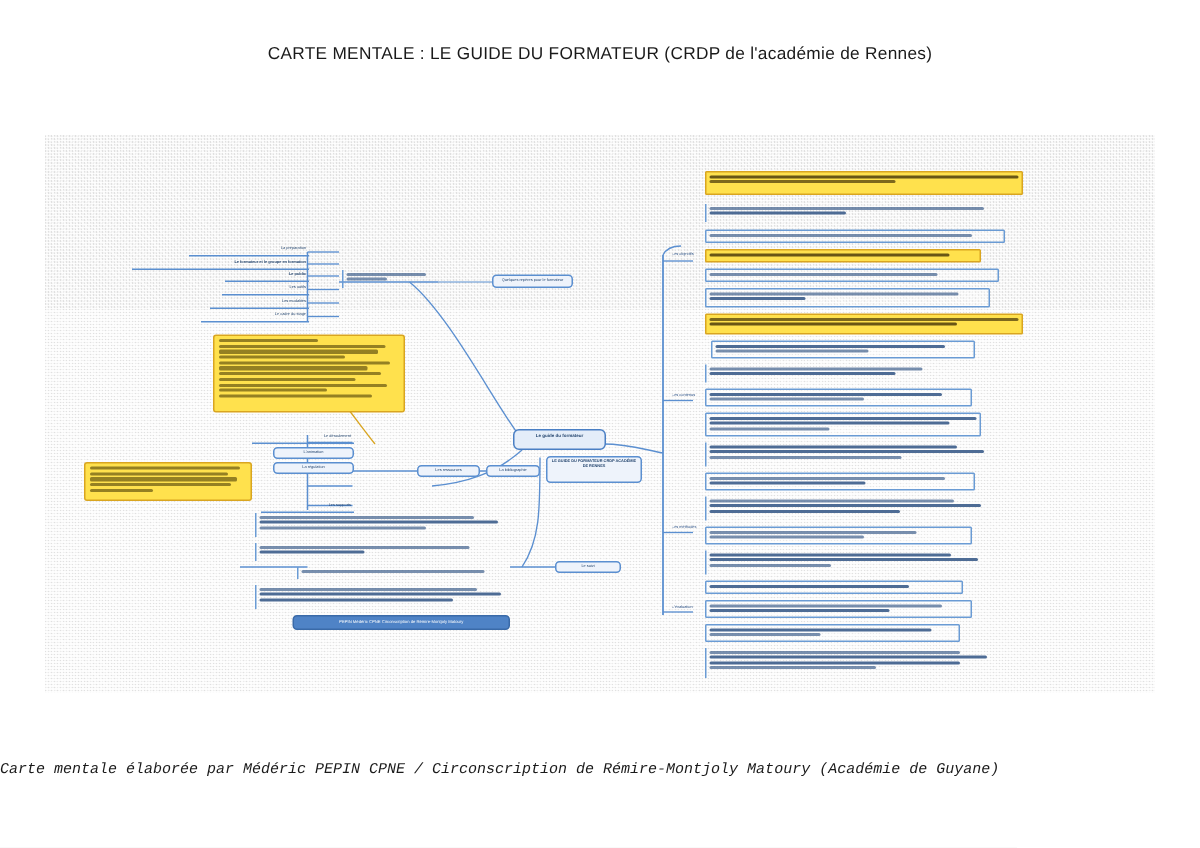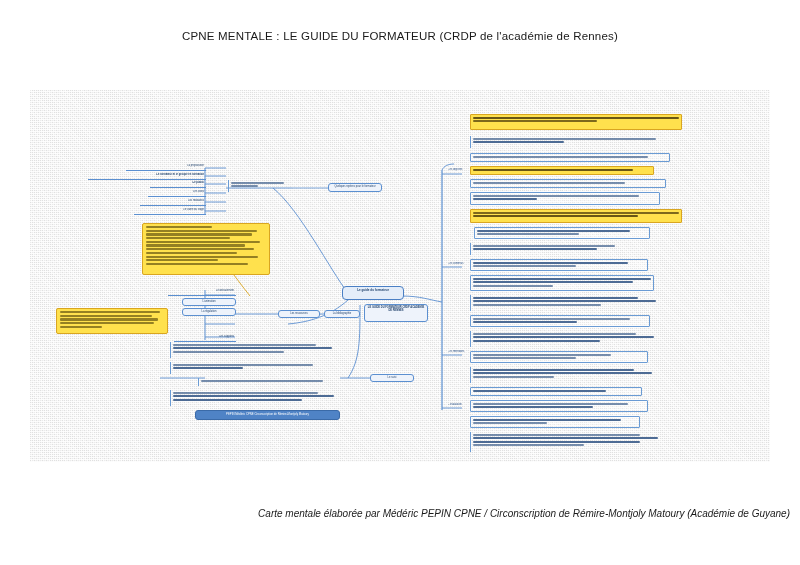--- a/index.html
+++ b/index.html
@@ -14,22 +14,22 @@
   
   .page-title{
     position:absolute; left:0; top:30px; width:800px;
     text-align:center;
     font-size:11.5px; color:#1a1a1a; letter-spacing:.2px;
   }
 
   
   .page-footer{
     position:absolute; left:0; top:508px; width:790px;
-    text-align:right;
-    font-size:10px; font-style:italic; color:#1a1a1a;
+    text-align:left;
+    font-size:10px; font-style:italic; color:#1a1a1a;font-family:Liberation Mono, monospace;
   }
 
   
   .canvas{
     position:absolute; left:30px; top:90px;
     width:740px; height:372px;
     background-color:#f2f2f2;
     background-image:
       repeating-linear-gradient(0deg, rgba(255,255,255,.85) 0 1px, rgba(0,0,0,0) 1px 2px),
       repeating-linear-gradient(90deg, rgba(0,0,0,.045) 0 1px, rgba(255,255,255,.5) 1px 2px),
@@ -132,21 +132,21 @@
   .tblock .ln.s60{width:60%;}
   .tblock .ln.s70{width:70%;}
   .tblock .ln.s80{width:80%;}
   .tblock .ln.s90{width:90%;}
   .tblock .ln.s45{width:45%;}
   .tblock .ln.s35{width:35%;}
 </style>
 </head>
 <body>
 
-<div class="page-title">CPNE MENTALE : LE GUIDE DU FORMATEUR (CRDP de l'académie de Rennes)</div>
+<div class="page-title">CARTE MENTALE : LE GUIDE DU FORMATEUR (CRDP de l'académie de Rennes)</div>
 
 <div class="canvas">
 
   <svg class="svg-layer" viewBox="0 0 740 372" preserveAspectRatio="none">
     <g fill="none" stroke="#5b8fd0" stroke-width="0.9">
 
       <path d="M318,203 C300,180 270,120 243,98"></path>
 
       <path d="M318,210 C300,226 280,232 258,234"></path>
 

